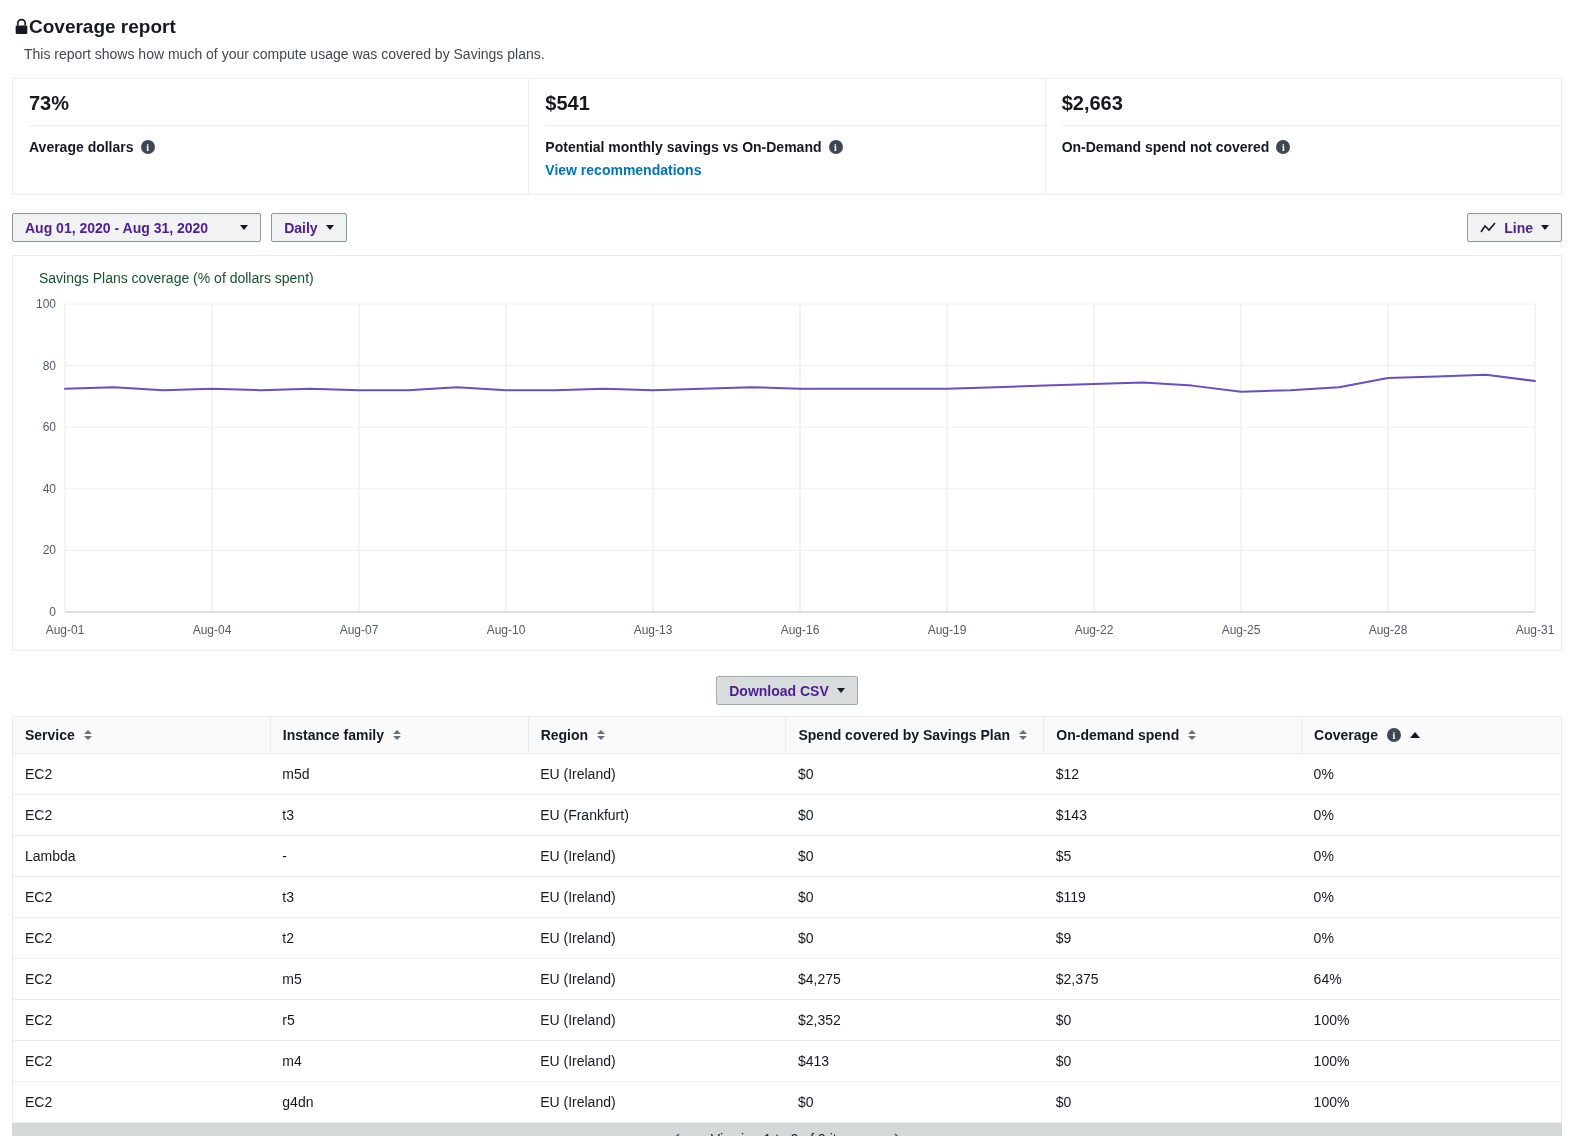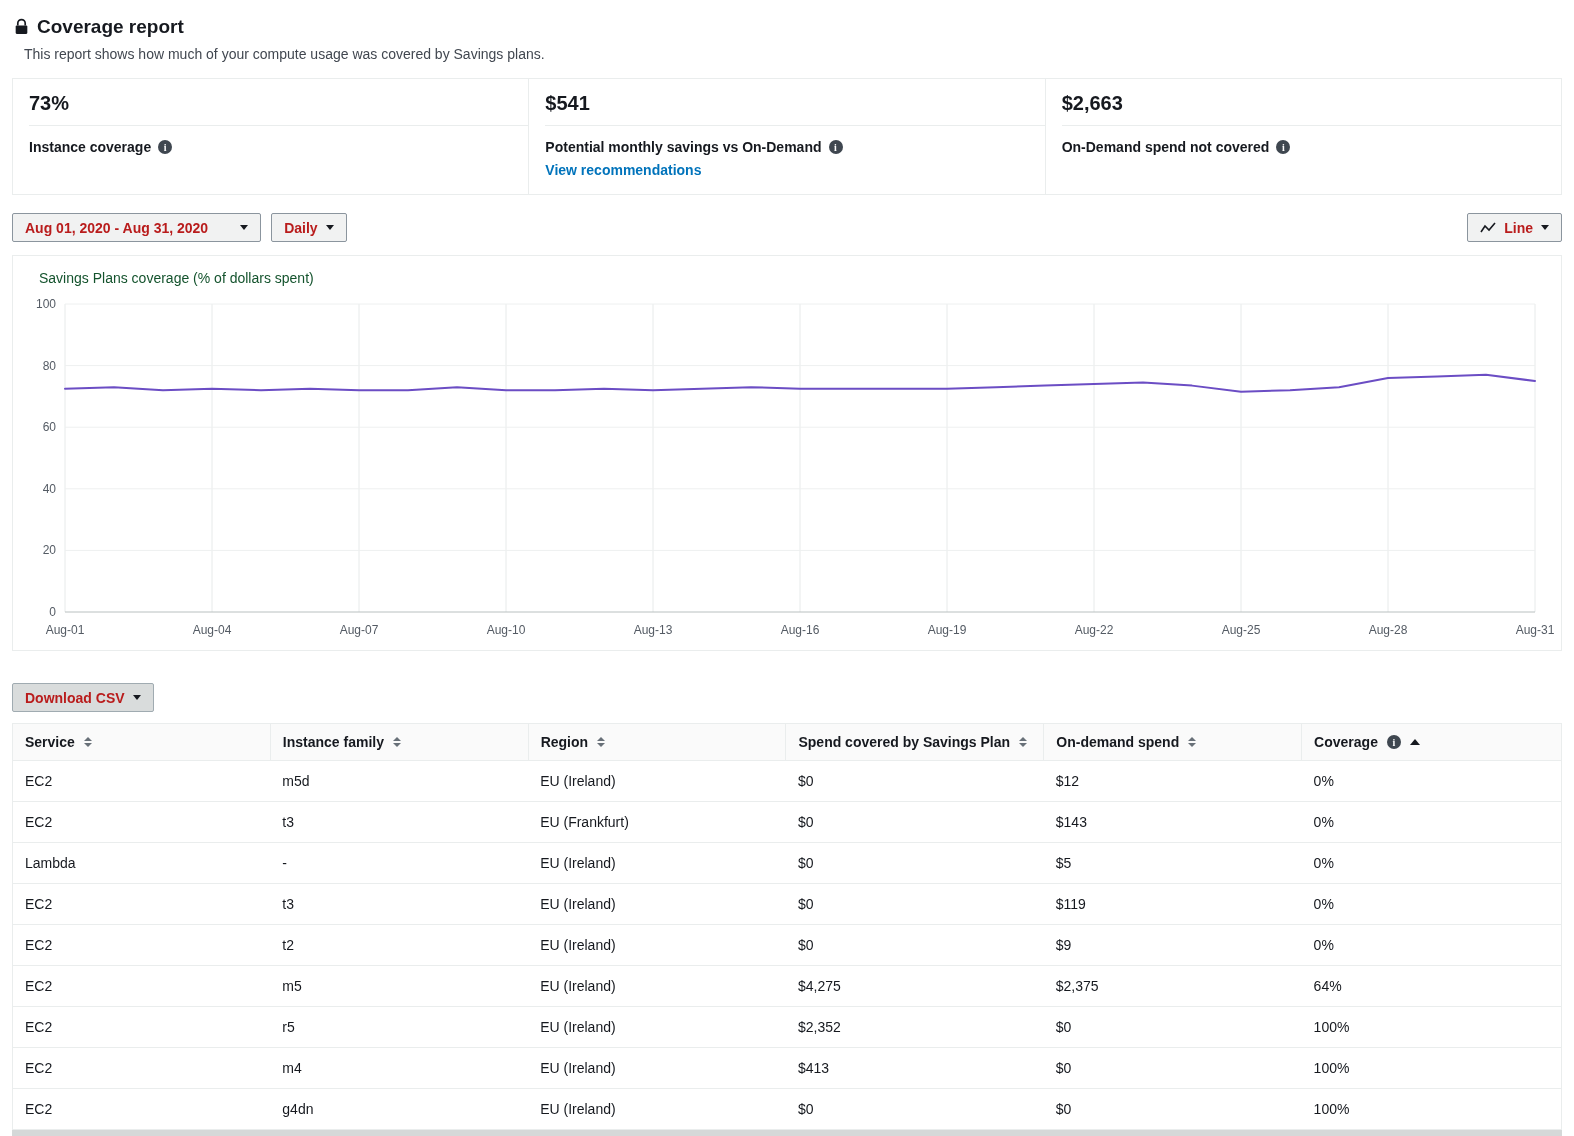--- a/index.html
+++ b/index.html
@@ -6,21 +6,21 @@
   html, body { margin: 0; padding: 0; background: #fff; }
   body {
     width: 1574px;
     font-family: "Liberation Sans", "DejaVu Sans", sans-serif;
     color: #16191f;
     font-size: 14px;
   }
   .page { padding: 14px 12px 16px 12px; }
 
   
-  .header-row { display: flex; align-items: center; gap: 8px; margin: 2px 0 0 2px; }
+  .header-row { display: flex; align-items: center; margin: 2px 0 0 2px; }
   .page-title { font-size: 19px; font-weight: 700; }
   .subtitle { font-size: 14px; color: #414750; margin: 8px 0 16px 12px; }
 
   
   .stats { display: flex; border: 1px solid #eaeded; background: #fff; }
   .stat-card { flex: 1; padding: 12px 20px 16px 16px; border-right: 1px solid #eaeded; }
   .stat-card:last-child { border-right: none; }
   .stat-value { font-size: 20px; font-weight: 700; line-height: 1.2; }
   .stat-divider { border-bottom: 1px solid #eaeded; margin: 10px -20px 13px 0; }
   .stat-label-row { display: flex; align-items: center; gap: 7px; font-size: 14px; font-weight: 700; }
@@ -34,34 +34,34 @@
     font-family: "Liberation Serif", serif;
   }
   .info-icon::before { content: "i"; }
 
   
   .filter-row { display: flex; align-items: center; gap: 10px; margin: 18px 0 13px; }
   .btn {
     display: inline-flex; align-items: center; gap: 8px;
     background: #f1f2f2; border: 1px solid #8b959e; border-radius: 2px;
     padding: 5px 12px; height: 29px;
-    font-size: 14px; font-weight: 700; color: #b91c1c;
+    font-size: 14px; font-weight: 700; color: #4c1d95;
     font-family: inherit; cursor: pointer;
   }
   .caret { width: 0; height: 0; border-left: 4px solid transparent; border-right: 4px solid transparent; border-top: 5px solid #16191f; }
   .gap-lg { margin-left: 24px; }
   .line-btn { margin-left: auto; }
 
   
   .chart-box { border: 1px solid #eaeded; padding: 12px 0 8px; }
   .chart-title { font-size: 14px; color: #14532d; padding: 2px 0 10px 26px; }
   svg.chart { display: block; font-family: inherit; }
 
   
-  .csv-row { display: flex; justify-content: flex-start; margin: 32px 0 11px; }
+  .csv-row { display: flex; justify-content: center; margin: 25px 0 11px; }
   .csv-btn { background: #d9dcdc; border: 1px solid #a0abb1; }
 
   
   table { width: 100%; border-collapse: collapse; font-size: 14px; border: 1px solid #eaeded; }
   thead th {
     background: #fafafa; text-align: left; font-weight: 700;
     padding: 10px 12px; border: 1px solid #eaeded; cursor: pointer;
   }
   .th-inner { display: flex; align-items: center; gap: 9px; }
   tbody td { padding: 12px 12px; border-top: 1px solid #eaeded; color: #16191f; }
@@ -91,21 +91,21 @@
     </span>
     <span class="page-title">Coverage report</span>
   </div>
   <div class="subtitle">This report shows how much of your compute usage was covered by Savings plans.</div>
 
   <div class="stats">
     <div class="stat-card">
       <div class="stat-value">73%</div>
       <div class="stat-divider"></div>
       <div class="stat-label-row">
-        <span>Instance coverage</span>
+        <span>Average dollars</span>
         <span class="info-icon"></span>
       </div>
     </div>
     <div class="stat-card">
       <div class="stat-value">$541</div>
       <div class="stat-divider"></div>
       <div class="stat-label-row">
         <span>Potential monthly savings vs On-Demand</span>
         <span class="info-icon"></span>
       </div>

